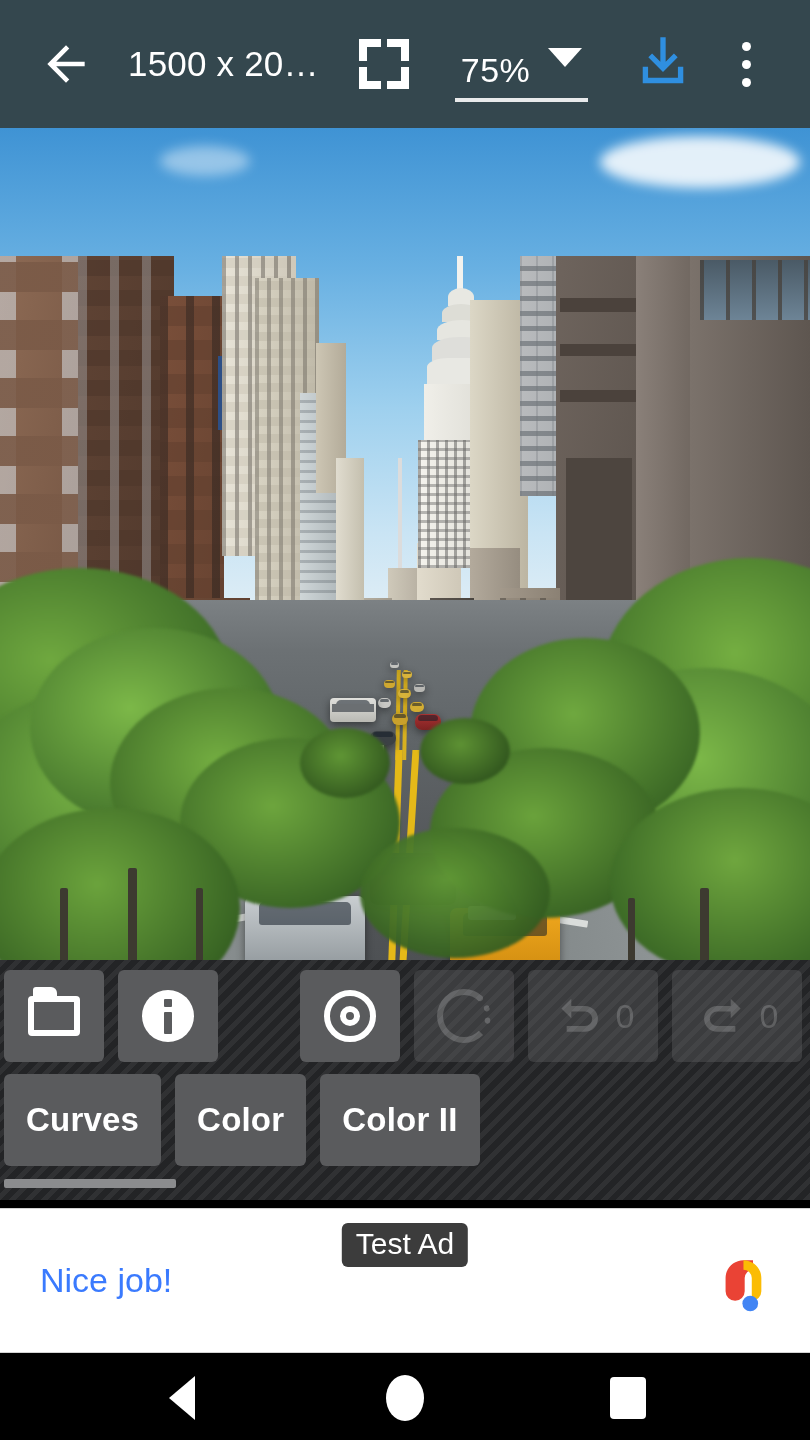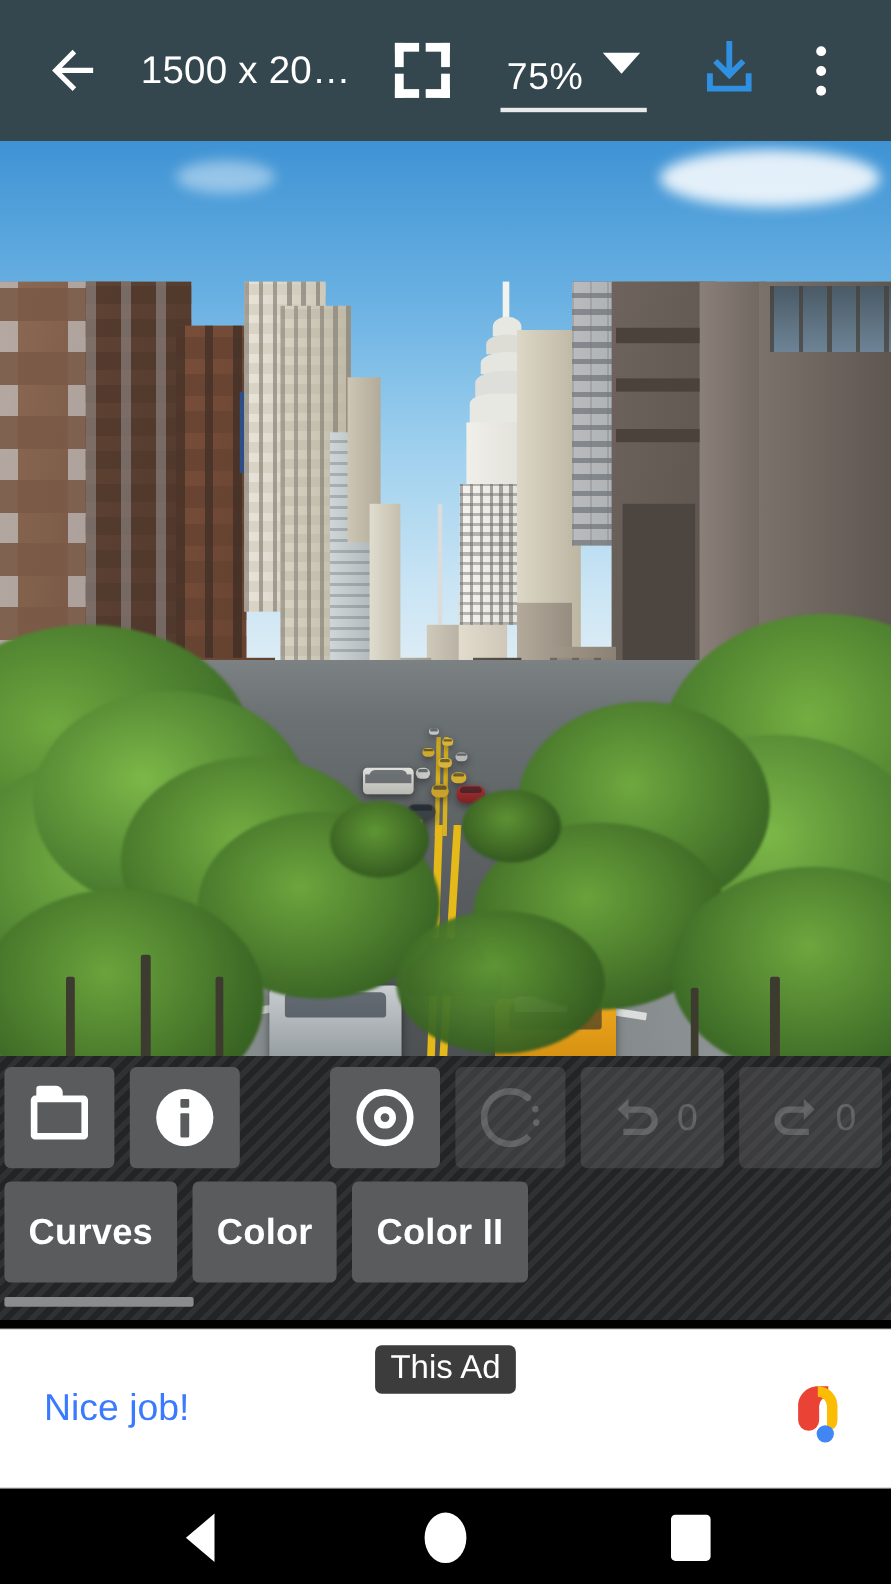--- a/index.html
+++ b/index.html
@@ -647,21 +647,21 @@
 
     </div>
 
     <div class="tb-scroll"></div>
   </div>
 
   <div class="adgap"></div>
 
   <div class="ad">
     <div class="ad-cta">Nice job!</div>
-    <div class="ad-badge">This Ad</div>
+    <div class="ad-badge">Test Ad</div>
     <div class="ad-logo">
       <svg width="74" height="74" viewBox="0 0 48 48" aria-hidden="true">
         <path d="M24 8.5c-6.4 0-11.6 5.2-11.6 11.6v8.5a6.2 6.2 0 1 0 12.4 0v-8.5a5.4 5.4 0 0 1 5.4-5.4V8.5z" fill="#ea4335" transform="translate(-1,2)"></path>
         <path d="M24 8.5c6.4 0 11.6 5.2 11.6 11.6v8.6a6.2 6.2 0 0 1-6.2 6.2V20.1A5.4 5.4 0 0 0 24 14.7z" fill="#fbbc04" transform="translate(-1,2)"></path>
         <circle cx="28.4" cy="36.6" r="5.1" fill="#4285f4" transform="translate(-1,2)"></circle>
       </svg>
     </div>
   </div>
 
   <div class="navbar">

